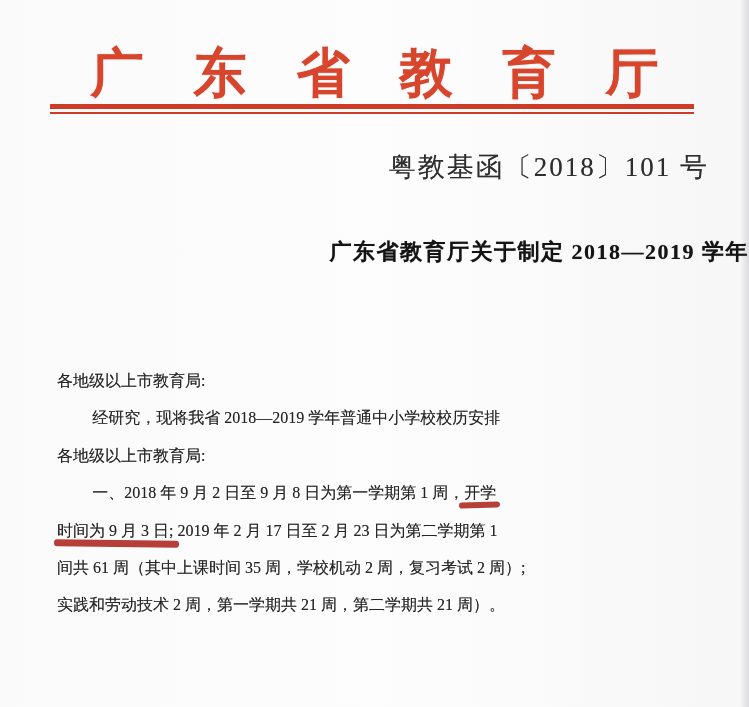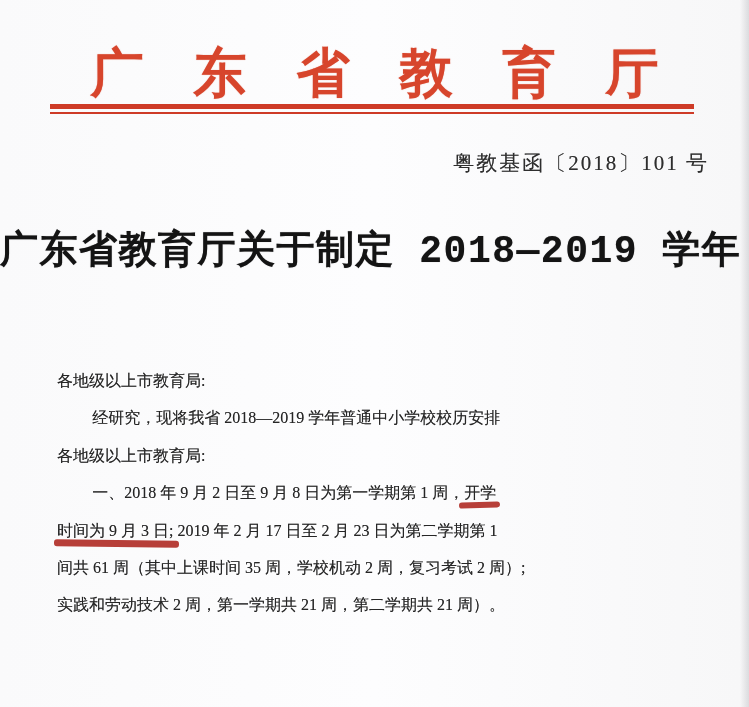--- a/index.html
+++ b/index.html
@@ -26,31 +26,30 @@
     text-shadow:0 0 1px rgba(215,69,44,0.55);
     margin-top:8px;
   }
   .divider{
     position:absolute;top:104px;left:50px;width:644px;height:3px;
     border-top:5px solid #ce3b27;
     border-bottom:2px solid #ce3b27;
   }
   .docnum{
     position:absolute;top:149px;right:40px;
-    font-size:21px;color:#2e2e2e;
+    font-size:27px;color:#2e2e2e;
     letter-spacing:2px;white-space:nowrap;
     text-shadow:0 0 0.6px rgba(46,46,46,0.5);
   }
   .notice-title{
     position:absolute;top:227px;left:0;right:0;
-    text-align:left;
-    font-size:38px;font-weight:bold;color:#141414;
+    text-align:right;
+    font-size:22px;font-weight:bold;color:#141414;
     line-height:49px;letter-spacing:1.5px;
     text-shadow:0 0 0.7px rgba(20,20,20,0.55);
-    font-family:Liberation Mono, monospace;
   }
   .body-text{
     position:absolute;top:362px;left:57px;right:30px;
     font-size:16px;color:#262626;
     line-height:37.4px;
     text-shadow:0 0 0.6px rgba(38,38,38,0.5);
   }
   .bline{white-space:nowrap;}
   .bline.indent{text-indent:2.2em;}
   .u{position:relative;}

